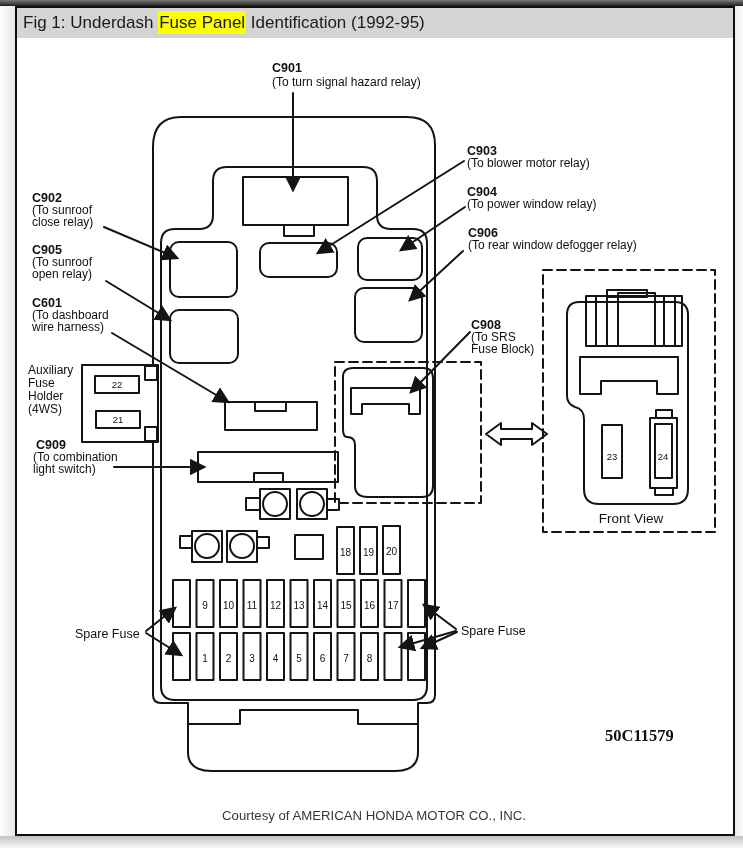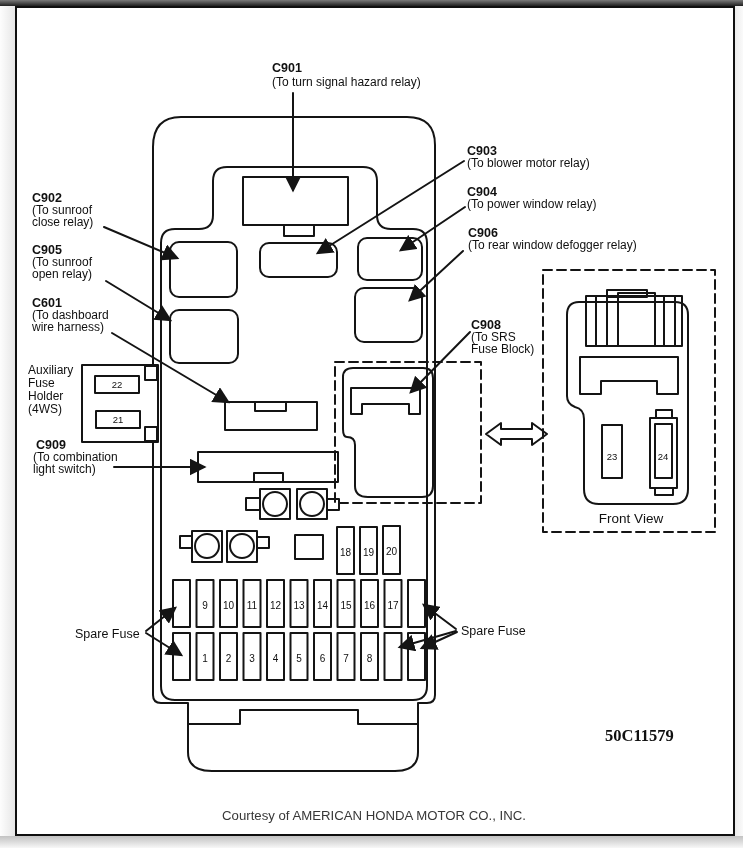--- a/index.html
+++ b/index.html
@@ -26,20 +26,21 @@
   .courtesy{font-size:13.2px;fill:#383838;text-anchor:middle;}
 </style>
 </head>
 <body>
 
 <div class="topbar"></div>
 <div class="gutter-left"></div>
 <div class="gutter-right"></div>
 
 <div class="frame">
+  <div class="titlebar"><span>Fig 1: Underdash </span><span class="hl">Fuse Panel</span><span> Identification (1992-95)</span></div>
 
   <svg class="diagram" width="716" height="794" viewBox="17 38 716 794" xmlns="http://www.w3.org/2000/svg">
     <defs>
       <marker id="ah" viewBox="0 0 10 10" refX="8.5" refY="5" markerWidth="8.5" markerHeight="8.5" orient="auto-start-reverse">
         <path d="M0,0 L10,5 L0,10 Z" fill="#141414"></path>
       </marker>
     </defs>
 
     <g>
       <path class="ln" d="M 153,147 Q 153,117 181,117 L 407,117 Q 435,117 435,145 L 435,695 Q 435,703 427,703 L 418,703 L 418,752 Q 418,771 395,771 L 212,771 Q 188,771 188,752 L 188,703 L 161,703 Q 153,703 153,695 Z"></path>

